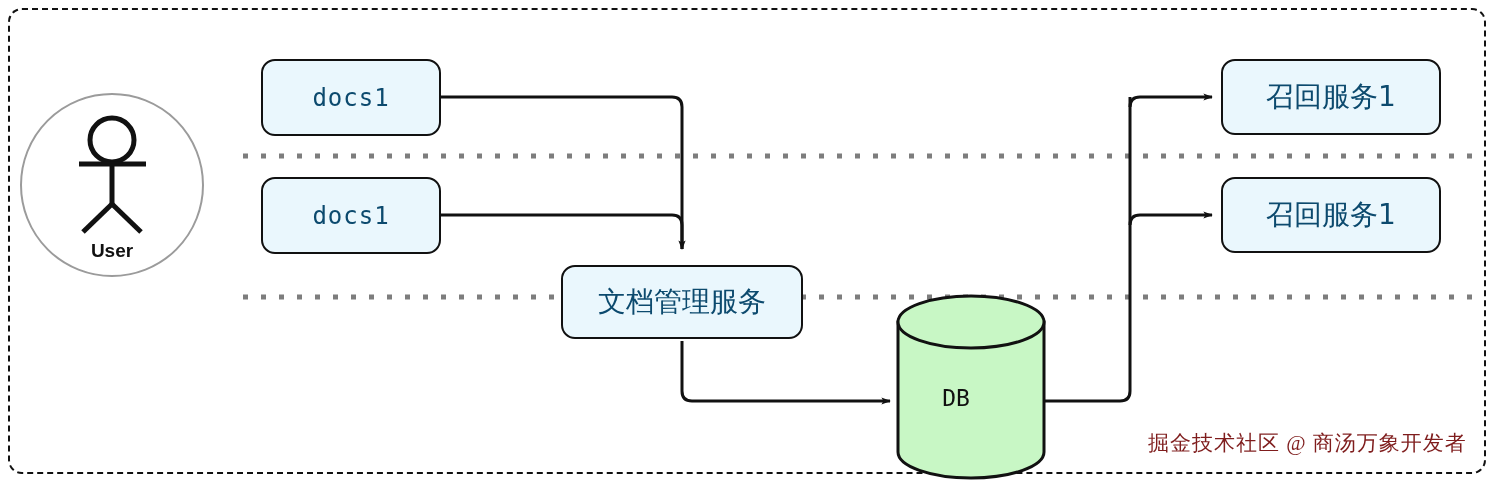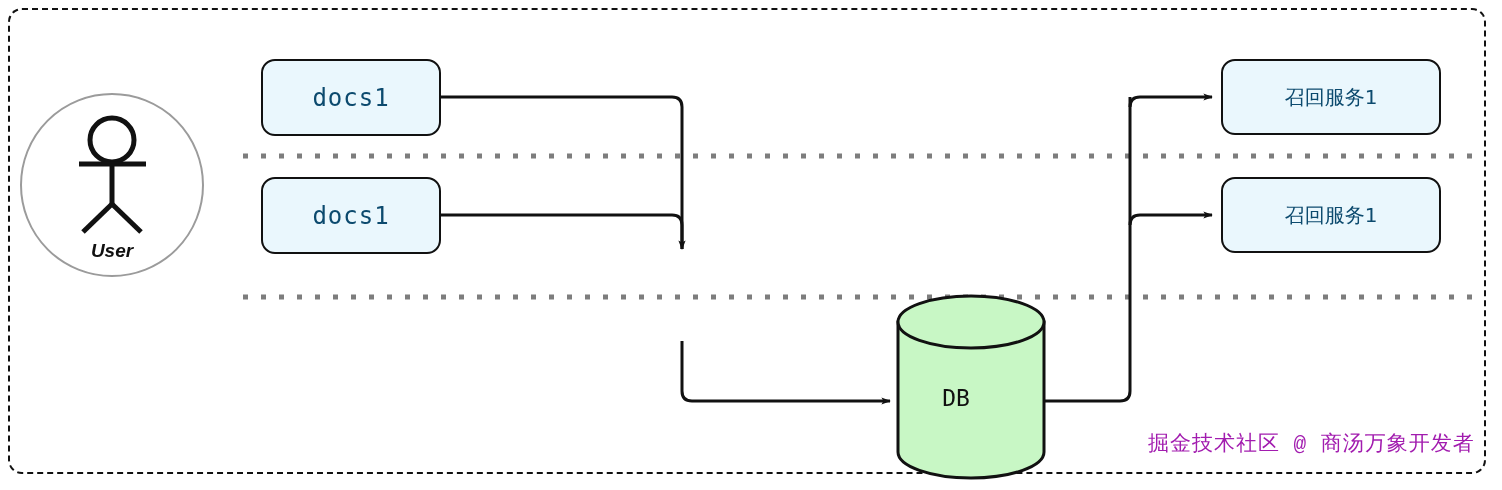--- a/index.html
+++ b/index.html
@@ -50,21 +50,21 @@
     line-height: 1;
     white-space: nowrap;
   }
   .mono-label {
     font-family: "DejaVu Sans Mono", "Liberation Mono", monospace;
     font-size: 24px;
     letter-spacing: 1px;
   }
   .cjk-label {
     font-family: "DejaVu Sans", "Liberation Sans", sans-serif;
-    font-size: 20px;
+    font-size: 28px;
   }
   .actor-circle {
     position: absolute;
     left: 20px;
     top: 93px;
     width: 184px;
     height: 184px;
     border: 2px solid #9b9b9b;
     border-radius: 50%;
     background: #ffffff;
@@ -73,39 +73,38 @@
   .actor-label {
     position: absolute;
     left: 20px;
     top: 240px;
     width: 184px;
     text-align: center;
     font-family: "Liberation Sans", "DejaVu Sans", sans-serif;
     font-size: 19px;
     font-weight: bold;
     color: #111111;
-    font-style: italic;
   }
   .db-label {
     position: absolute;
     left: 898px;
     top: 385px;
     width: 116px;
     text-align: center;
     font-family: "DejaVu Sans Mono", "Liberation Mono", monospace;
     font-size: 23px;
     color: #111111;
   }
   .watermark {
     position: absolute;
     left: 1148px;
     top: 429px;
-    font-family: Liberation Mono, monospace;
+    font-family: Liberation Serif, serif;
     font-size: 21px;
-    color: #a21caf;
+    color: #7f1d1d;
     white-space: nowrap;
     letter-spacing: 1px;
   }
 </style>
 </head>
 <body>
 
 <div id="canvas">
 
   <div class="outer-frame"></div>
@@ -144,20 +143,23 @@
   <div class="actor-label">User</div>
 
   <div class="node" style="left:261px; top:59px; width:180px; height:77px;">
     <span class="node-label mono-label">docs1</span>
   </div>
 
   <div class="node" style="left:261px; top:177px; width:180px; height:77px;">
     <span class="node-label mono-label">docs1</span>
   </div>
 
+  <div class="node" style="left:561px; top:265px; width:242px; height:74px;">
+    <span class="node-label cjk-label">文档管理服务</span>
+  </div>
 
   <div class="node" style="left:1221px; top:59px; width:220px; height:76px;">
     <span class="node-label cjk-label">召回服务1</span>
   </div>
 
   <div class="node" style="left:1221px; top:177px; width:220px; height:76px;">
     <span class="node-label cjk-label">召回服务1</span>
   </div>
 
   <svg class="layer" viewBox="0 0 1502 490">

